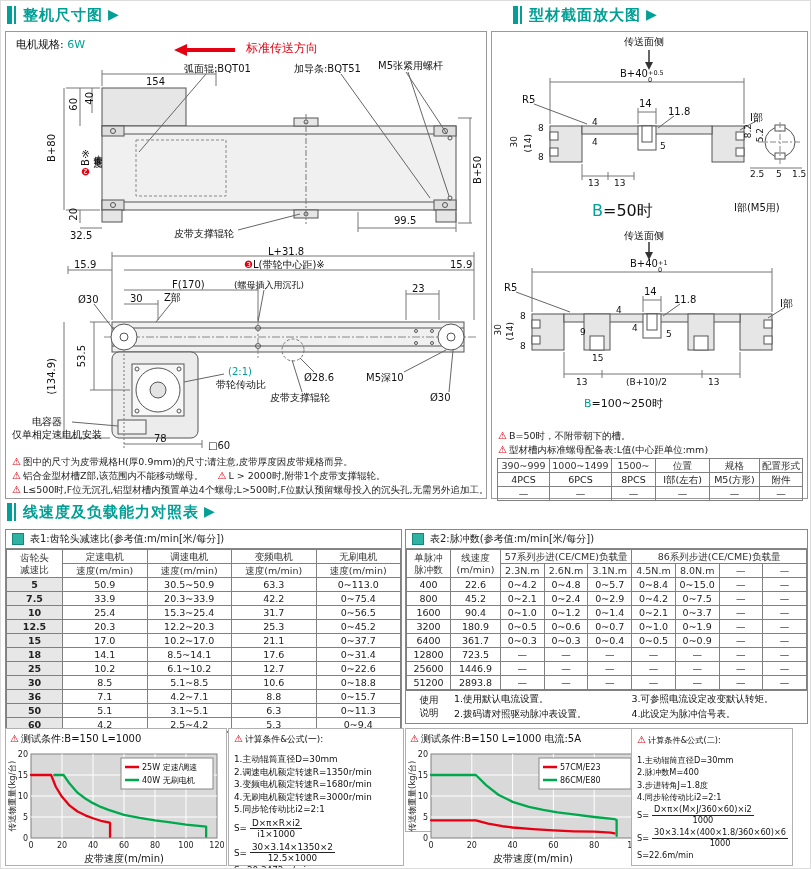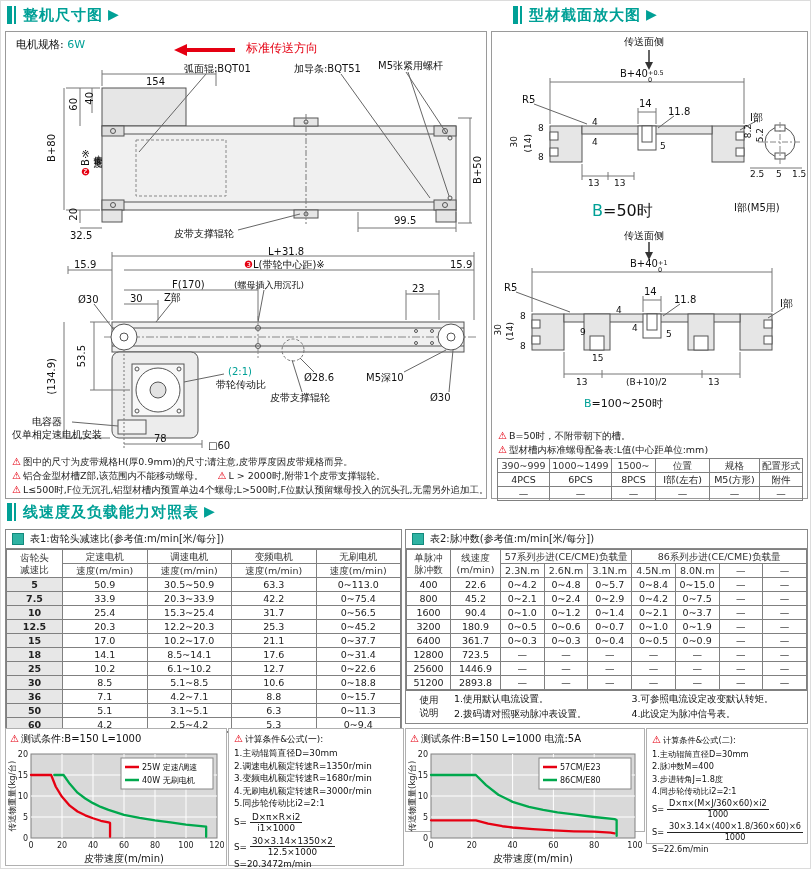--- a/index.html
+++ b/index.html
@@ -29,21 +29,21 @@
   table.dt th,table.dt td{border:1px solid #808080;font-size:9.5px;font-weight:normal;text-align:center;
       padding:0;line-height:1.2;height:13px;color:#222;overflow:hidden;white-space:nowrap}
   table.dt thead th{color:#333}
   table.t1 tbody td:first-child{background:#e7e7e7;font-weight:bold}
   .usage{display:flex;border-top:1px solid #808080;font-size:9.5px}
   .usage .ul{width:46px;display:flex;flex-direction:column;justify-content:center;align-items:center;line-height:1.35;flex:none}
   .usage .uc{flex:1;display:flex;flex-direction:column;justify-content:center;gap:2px;padding:2px 2px}
   .cbox{position:absolute;border:1px solid #b0b0b0;background:#fff;box-sizing:border-box}
   .cnote{font-size:10px;padding:3px 4px 0 4px;white-space:nowrap;color:#111}
   .fp{position:absolute;inset:0;padding:3px 5px;font-size:8.8px;line-height:1.42;color:#111}
-  .fp .ft{margin-bottom:1px}
+  .fp .ft{margin-bottom:7px}
   .fp2{font-size:8.2px;line-height:1.5}
   .eq{display:flex;align-items:center;margin-top:2px;gap:3px}
   .frac{display:inline-flex;flex-direction:column;text-align:center;line-height:1.2}
   .frac .num{border-bottom:1px solid #222;padding:0 2px}
   .tolr{display:inline-flex;flex-direction:column;font-size:6.5px;line-height:1.05;vertical-align:2px}
   svg text{font-family:"DejaVu Sans","Liberation Sans",sans-serif}
 </style>
 </head>
 <body>
 
@@ -737,21 +737,21 @@
         <rect x="132" y="9" width="92" height="31" fill="#fff" stroke="#888"></rect>
         <line x1="136" y1="18" x2="150" y2="18" stroke="#E60012" stroke-width="2.5"></line>
         <text x="153" y="21" font-size="8" fill="#111">57CM/E23</text>
         <line x1="136" y1="31" x2="150" y2="31" stroke="#00A84D" stroke-width="2.5"></line>
         <text x="153" y="34" font-size="8" fill="#111">86CM/E80</text>
         <text x="126" y="113" text-anchor="middle" font-size="10" fill="#111">皮带速度(m/min)</text>
         <text x="8" y="47" text-anchor="middle" font-size="8.5" fill="#111" transform="rotate(-90 8 47)">传送物重量(kg/台)</text>
       </svg>
   </div>
 
-  <div class="cbox" style="left:645px;top:727px;width:162px;height:116px">
+  <div class="cbox" style="left:630px;top:727px;width:162px;height:138px">
     <div class="fp fp2">
       <div class="ft"><span class="warn">⚠</span><span>计算条件&amp;公式(二):</span></div>
       <div>1.主动辊筒直径D=30mm</div>
       <div>2.脉冲数M=400</div>
       <div>3.步进转角J=1.8度</div>
       <div>4.同步轮传动比i2=2:1</div>
       <div class="eq">
           <span>S=</span>
           <span class="frac">
             <span class="num">D×π×(M×J/360×60)×i2</span>

